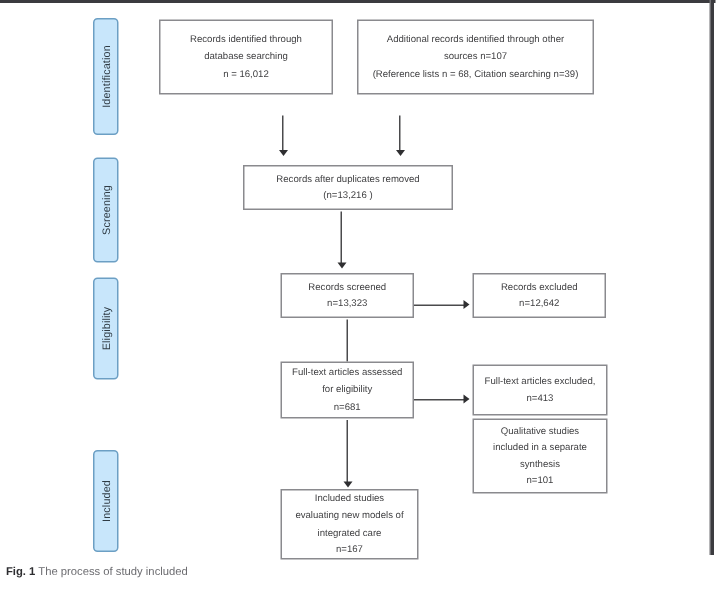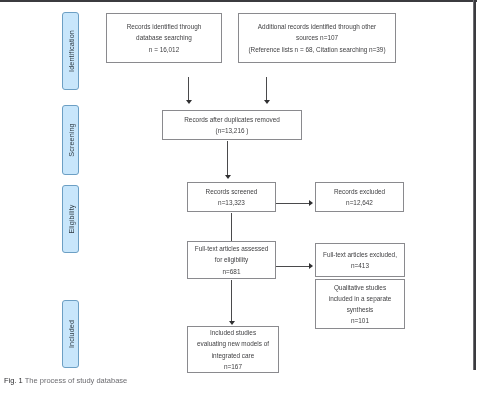--- a/index.html
+++ b/index.html
@@ -114,21 +114,21 @@
   
   #caption {
     position: absolute;
     left: 4px;
     top: 376px;
     font-size: 7.5px;
     color: #6c6c70;
     white-space: nowrap;
   }
   #caption .cap-label {
-    font-weight: normal;
+    font-weight: bold;
     color: #2d2d30;
   }
 </style>
 </head>
 <body>
 
 <div id="figure-frame">
   <div id="frame-top"></div>
   <div id="frame-right"></div>
   <div id="frame-right2"></div>
@@ -215,14 +215,14 @@
   <div class="box" style="left:187px; top:326px; width:92px; height:47px;">
     <span class="ln">Included studies</span>
     <span class="ln">evaluating new models of</span>
     <span class="ln">integrated care</span>
     <span class="ln">n=167</span>
   </div>
 </div>
 
 <div id="caption">
   <span class="cap-label">Fig. 1</span>
-  <span>The process of study database</span>
+  <span>The process of study included</span>
 </div>
 
 </body></html>

